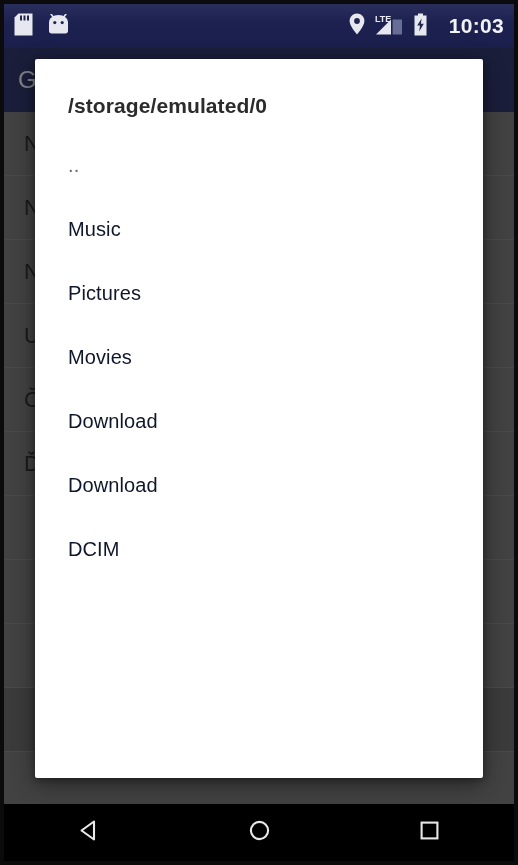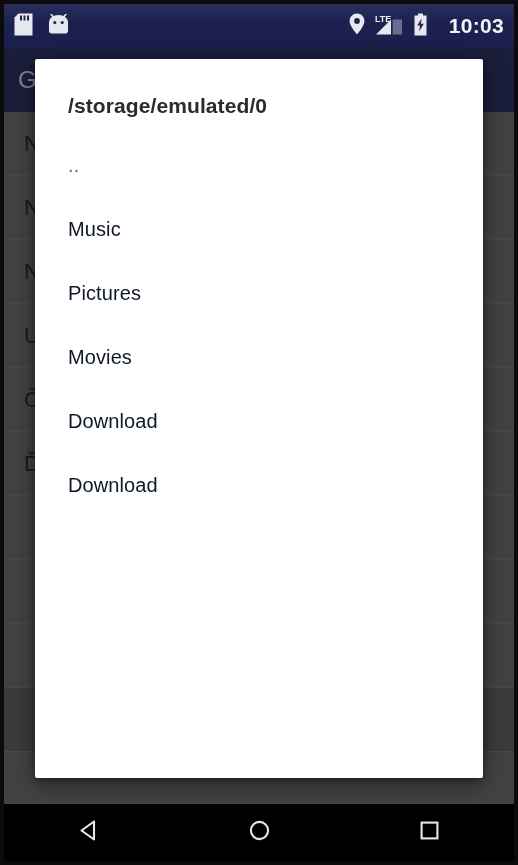--- a/index.html
+++ b/index.html
@@ -282,20 +282,23 @@
         </div>
         <div class="dlg-item">
           <span>Movies</span>
         </div>
         <div class="dlg-item">
           <span>Download</span>
         </div>
         <div class="dlg-item">
           <span>Download</span>
         </div>
+        <div class="dlg-item">
+          <span>DCIM</span>
+        </div>
       </div>
     </div>
 
     <div id="nav-bar">
       <div class="nav-btn">
         <span>
           <svg width="25" height="25" viewBox="0 0 25 25">
             <path d="M17 3.5 L4.5 12.5 L17 21.5 Z" fill="none" stroke="#e8e8e8" stroke-width="2.1" stroke-linejoin="round"></path>
           </svg>
         </span>

